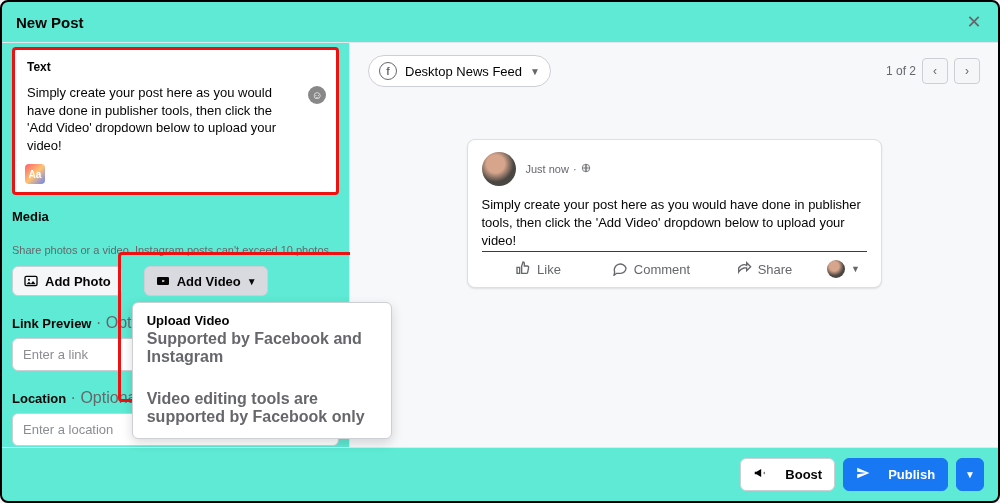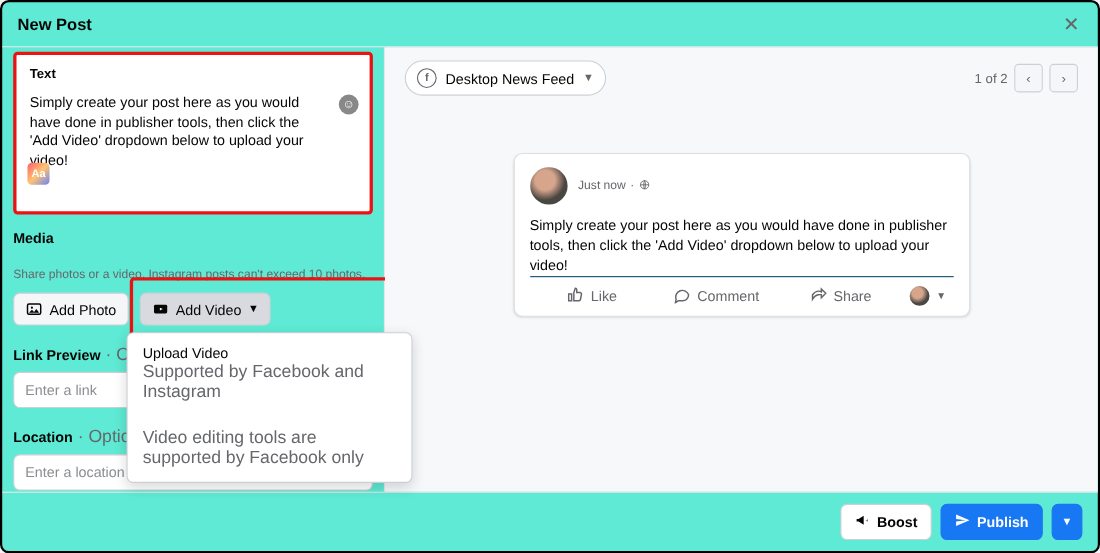--- a/index.html
+++ b/index.html
@@ -11,26 +11,26 @@
   .body { flex: 1; display: flex; min-height: 0; }
   .sidebar { width: 348px; border-right: 1px solid #e4e6eb; padding: 4px 10px 10px 10px; overflow: visible; position: relative; }
   .preview { flex: 1; background: #f7f8fa; padding: 12px 18px; position: relative; }
   .footer { display: flex; justify-content: flex-end; gap: 8px; padding: 10px 14px; border-top: 1px solid #e4e6eb; }
 
   
   .text-card { border: 3px solid #e11; border-radius: 4px; padding: 10px 12px 38px 12px; background:#fff; margin-bottom: 8px; position: relative; }
   .text-card .hdr { font-size: 12px; font-weight: 600; color:#050505; margin-bottom: 10px; }
   .text-card .txt { font-size: 13px; color:#050505; line-height: 1.35; max-width: 260px; }
   .emoji-chip { position:absolute; top: 36px; right: 10px; width:18px; height:18px; background:#888; border-radius:50%; display:flex; align-items:center; justify-content:center; color:#fff; font-size:11px; }
-  .aa-chip { position:absolute; bottom:24px; left:10px; width:20px; height:20px; border-radius:4px; background: linear-gradient(135deg,#ff5f6d,#ffc371,#6a82fb); display:flex;align-items:center;justify-content:center;color:#fff;font-size:10px;font-weight:700; }
+  .aa-chip { position:absolute; bottom:8px; left:10px; width:20px; height:20px; border-radius:4px; background: linear-gradient(135deg,#ff5f6d,#ffc371,#6a82fb); display:flex;align-items:center;justify-content:center;color:#fff;font-size:10px;font-weight:700; }
 
   .section-label { font-size: 13px; font-weight: 600; color:#050505; margin-top: 14px; }
   .section-sub { font-size: 11px; color:#65676b; margin-top:20px; }
 
-  .btn-row { display:flex; gap:10px; margin-top:10px; position:relative; }
+  .btn-row { display:flex; gap:22px; margin-top:10px; position:relative;font-weight:bold; }
   .chip-btn { display:inline-flex; align-items:center; gap:6px; padding:6px 10px; border:1px solid #ccd0d5; border-radius:6px; background:#f5f6f7; font-size:13px; color:#050505; cursor:pointer; }
   .chip-btn.active { background:#d8dadf; }
   .chip-btn .ico { width:16px; height:16px; display:flex; align-items:center; justify-content:center; }
 
   .dropdown { position:absolute; top:36px; left:-12px; width:260px; background:#fff; border:1px solid #ccd0d5; border-radius:6px; box-shadow:0 4px 12px rgba(0,0,0,.15); z-index:10; }
   .dropdown .item { padding:10px 14px 12px 14px; cursor:pointer; }
   .dropdown .item .t { font-size:13px; color:#050505; }
   .dropdown .item .s { font-size:16px; color:#65676b; margin-top:2px; }
 
   .hl-box { position:absolute; border:3px solid #e11; border-radius:4px; pointer-events:none; }
@@ -56,21 +56,21 @@
   .avatar { width:34px; height:34px; border-radius:50%; background:radial-gradient(circle at 40% 35%, #d6a58c 0 30%, #4a4642 60%); }
   .post-head .nm { font-size:13px; font-weight:600; color:#385898; }
   .post-head .meta { font-size:11px; color:#65676b; display:flex; align-items:center; gap:4px; }
   .post-body { font-size:13px; color:#050505; margin-top:10px; line-height:1.4; }
   .post-actions { display:flex; border-top:1px solid #0c4a6e; }
   .post-actions .act { flex:1; display:flex; align-items:center; justify-content:center; gap:6px; padding:8px 0; font-size:13px; color:#65676b; cursor:pointer; }
   .post-actions .act.small { flex:0 0 46px; }
   .mini-av { width:18px; height:18px; border-radius:50%; background:radial-gradient(circle at 40% 35%, #d6a58c 0 30%, #4a4642 60%); }
 
   
-  .f-btn { display:inline-flex; align-items:center; gap:6px; padding:7px 12px; border:1px solid #ccd0d5; border-radius:6px; background:#fff; font-size:13px; font-weight:600; color:#050505; cursor:pointer; }
+  .f-btn { display:inline-flex; align-items:center; gap:18px; padding:7px 12px; border:1px solid #ccd0d5; border-radius:6px; background:#fff; font-size:13px; font-weight:600; color:#050505; cursor:pointer; }
   .f-btn.primary { background:#1877f2; border-color:#1877f2; color:#fff; }
   .f-btn.caret { padding:7px 8px; }
 </style>
 </head>
 <body>
 
 <div class="window">
   <div class="titlebar">
     <h1>New Post</h1>
     <div class="close-btn">

